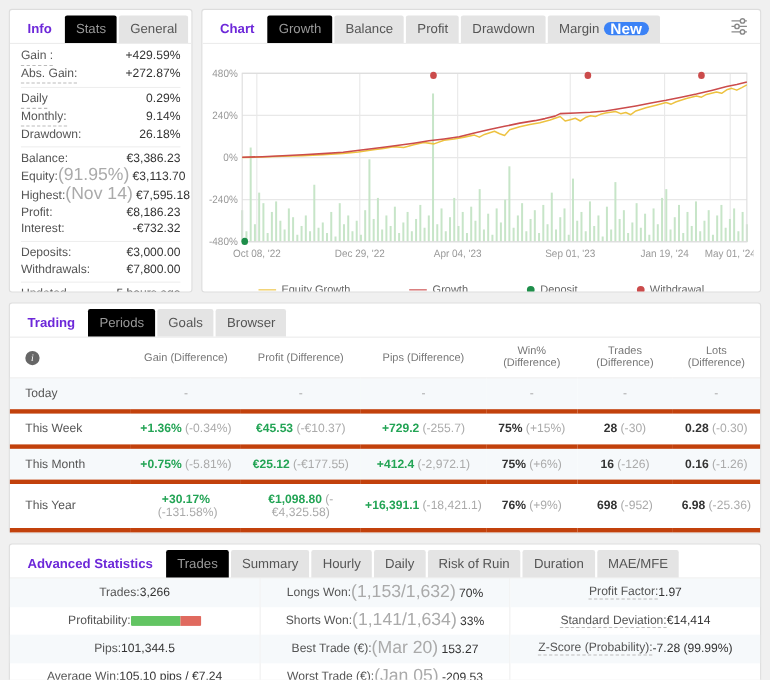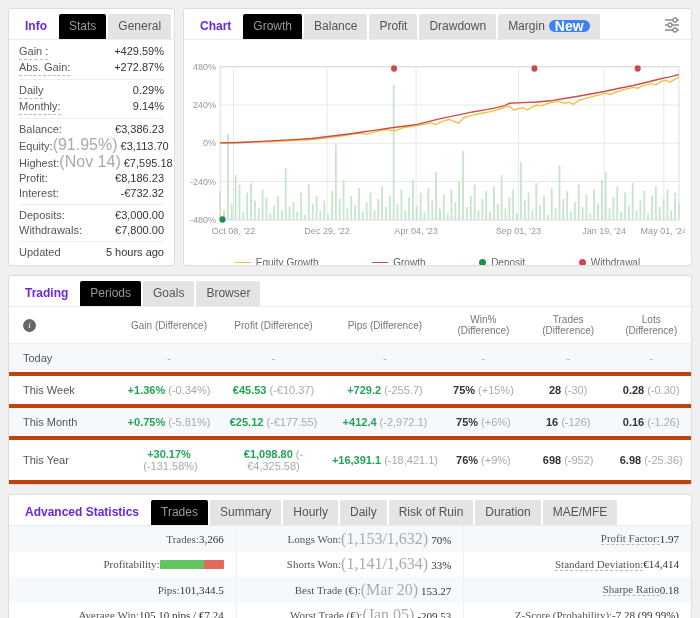--- a/index.html
+++ b/index.html
@@ -38,21 +38,21 @@
   .ptable .rowlbl{text-align:left;padding-left:14px;color:#555;width:92px;}
   .cv{font-weight:bold;color:#333;}
   .cv.green{color:#23a455;}
   .cd{color:#aaa;margin-left:3px;font-weight:normal;}
   .dash{color:#aaa;}
   .info-ic{width:13px;height:13px;border-radius:50%;background:#666;color:#fff;font-size:9px;font-style:italic;display:inline-flex;align-items:center;justify-content:center;font-family:"Liberation Serif",serif;}
   
   .stats-body{display:flex;}
   .scol{flex:1;min-width:0;}
   .scol + .scol{border-left:1px solid #f0f0f0;}
-  .srow{display:flex;justify-content:flex-end;align-items:center;height:25.5px;padding:0 12px;font-size:11px;font-family:Liberation Serif, serif;}
+  .srow{display:flex;justify-content:center;align-items:center;height:25.5px;padding:0 12px;font-size:11px;}
   .srow:nth-child(odd){background:#f6f9fb;}
   .srow .slbl{color:#555;white-space:nowrap;}
   .srow .sval{color:#333;white-space:nowrap;}
   .pbar{width:64px;height:9px;display:flex;border-radius:1px;overflow:hidden;}
   .pbar .pg{background:#62c462;}
   .pbar .pr{background:#e06a5f;}
   .sliders-icon{margin-left:auto;cursor:pointer;padding:2px;}
 </style>
 </head>
 <body>
@@ -86,20 +86,24 @@
             </div>
           </div>
           <div class="igroup">
             <div class="irow">
               <span class="lbl u">Daily</span>
               <span class="val"><span>0.29%</span></span>
             </div>
             <div class="irow">
               <span class="lbl u">Monthly:</span>
               <span class="val"><span>9.14%</span></span>
+            </div>
+            <div class="irow">
+              <span class="lbl">Drawdown:</span>
+              <span class="val"><span>26.18%</span></span>
             </div>
           </div>
           <div class="igroup">
             <div class="irow">
               <span class="lbl">Balance:</span>
               <span class="val"><span>€3,386.23</span></span>
             </div>
             <div class="irow">
               <span class="lbl">Equity:</span>
               <span class="val"><span class="pre">(91.95%)</span><span>€3,113.70</span></span>
@@ -488,24 +492,20 @@
         <div class="scol">
           <div class="srow">
             <span class="slbl u">Profit Factor:</span>
             <span class="sval"><span>1.97</span></span>
           </div>
           <div class="srow">
             <span class="slbl u">Standard Deviation:</span>
             <span class="sval"><span>€14,414</span></span>
           </div>
           <div class="srow">
-            <span class="slbl u">Sharpe Ratio</span>
-            <span class="sval"><span>0.18</span></span>
-          </div>
-          <div class="srow">
             <span class="slbl u">Z-Score (Probability):</span>
             <span class="sval"><span>-7.28 (99.99%)</span></span>
           </div>
           <div class="srow"></div>
         </div>
       </div>
   </section>
 
 </div>
 

